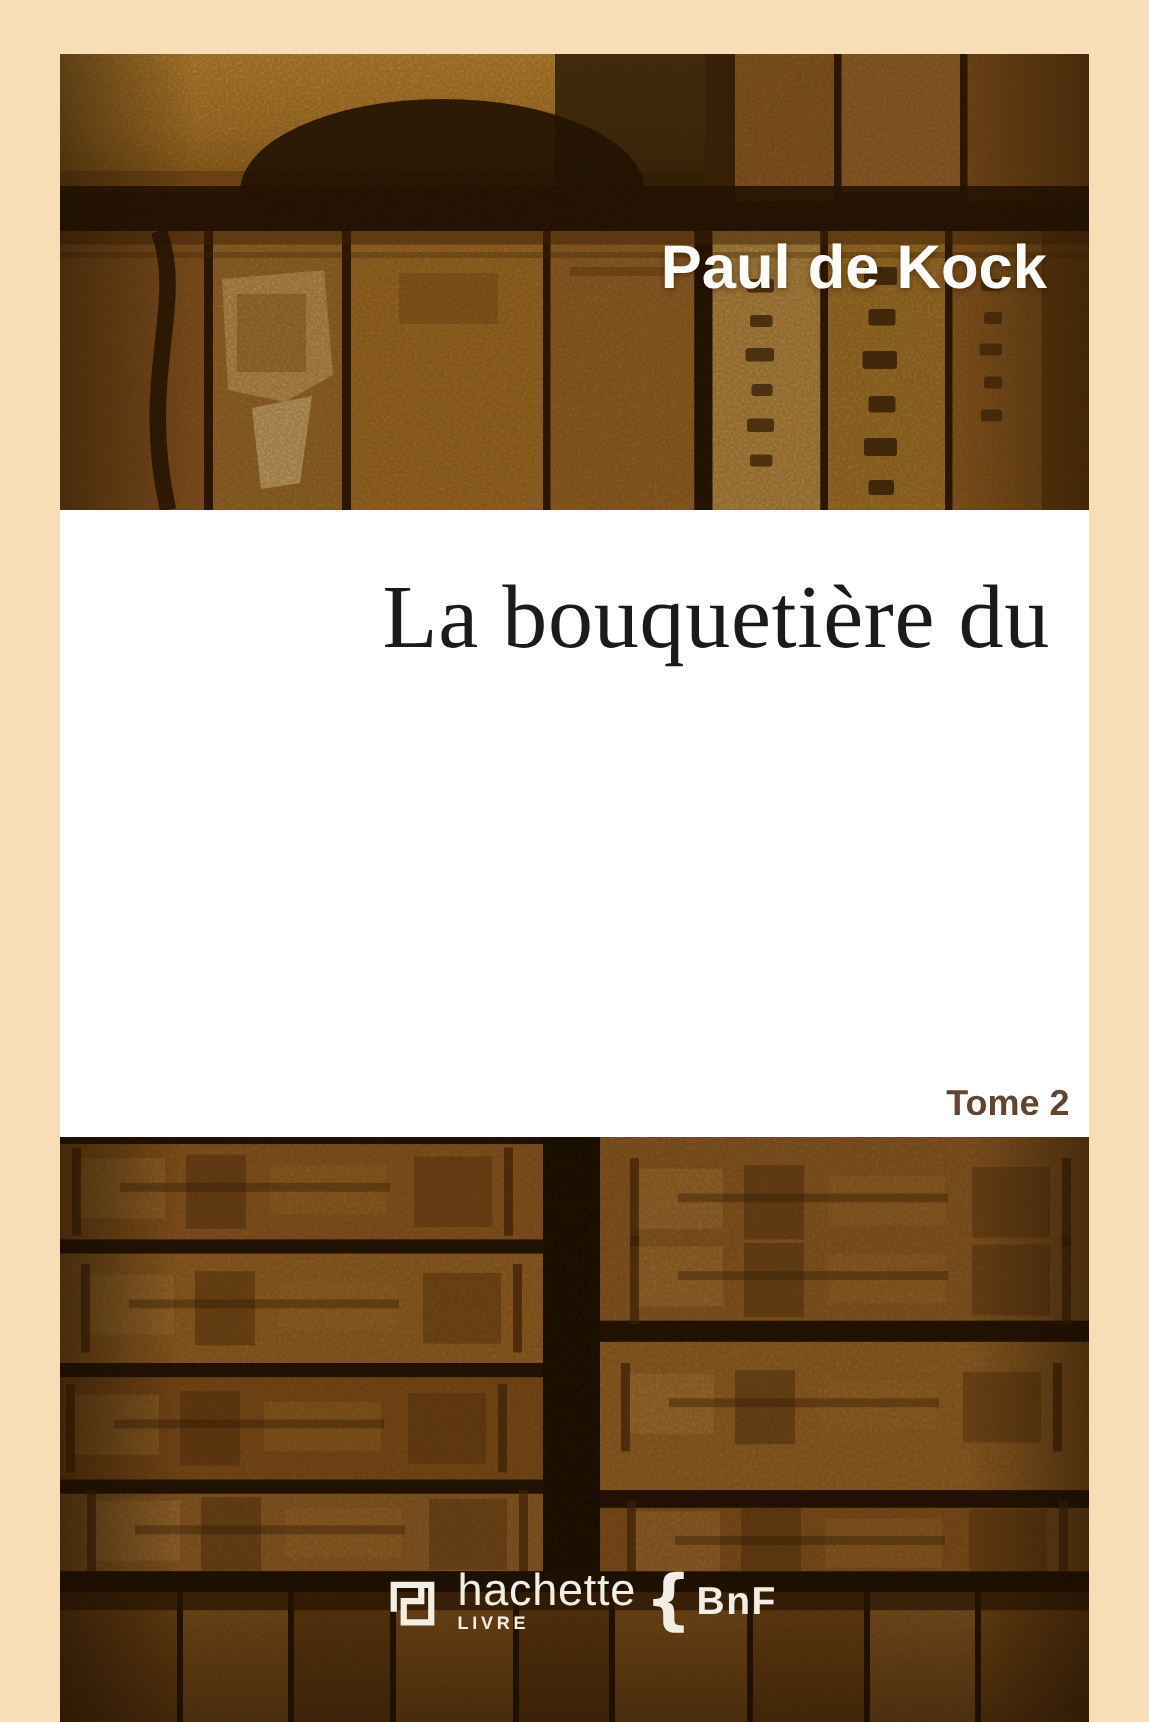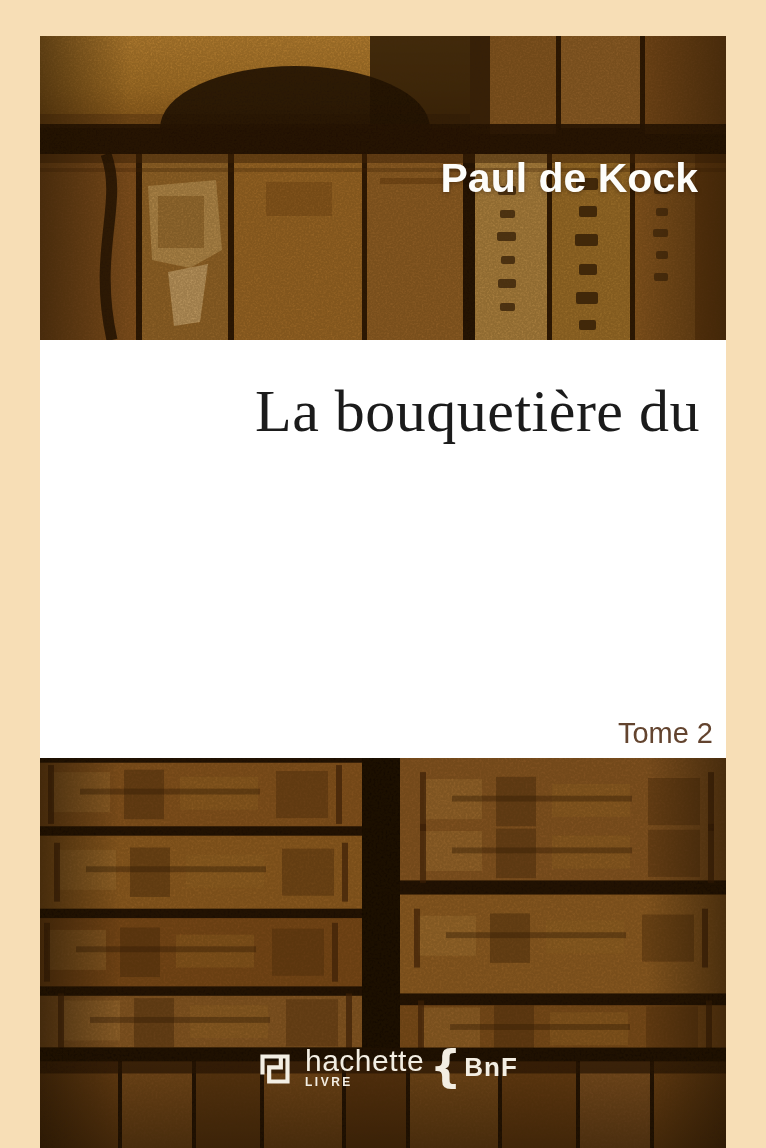--- a/index.html
+++ b/index.html
@@ -27,21 +27,21 @@
   .title{
     position:absolute;top:12px;right:26px;
     text-align:center;
     font-family:"Liberation Serif",serif;font-weight:400;
     font-size:60px;line-height:76px;letter-spacing:0.5px;
     color:#1b1b1b;white-space:nowrap;margin-top:21px;
   }
   .title .line{display:block;}
   .tome{
     position:absolute;right:13px;bottom:10px;
-    font-weight:400;font-size:29px;line-height:1;
+    font-weight:700;font-size:24px;line-height:1;
     color:#63442f;white-space:nowrap;
   }
 
   .logos{position:absolute;left:0;top:0;width:100%;height:100%;}
   .hachette{position:absolute;left:215px;top:289px;display:flex;align-items:flex-start;color:#f3eee3;}
   .h-icon{width:40px;height:40px;display:block;margin-top:2px;}
   .h-text{display:flex;flex-direction:column;margin-left:10px;}
   .h-word{font-size:30px;line-height:0.92;font-weight:400;letter-spacing:0.5px;}
   .h-livre{font-size:12px;line-height:1.15;font-weight:700;letter-spacing:2.5px;margin-top:1px;}
   .bnf{position:absolute;left:390px;top:287px;display:flex;align-items:center;color:#f3eee3;}

